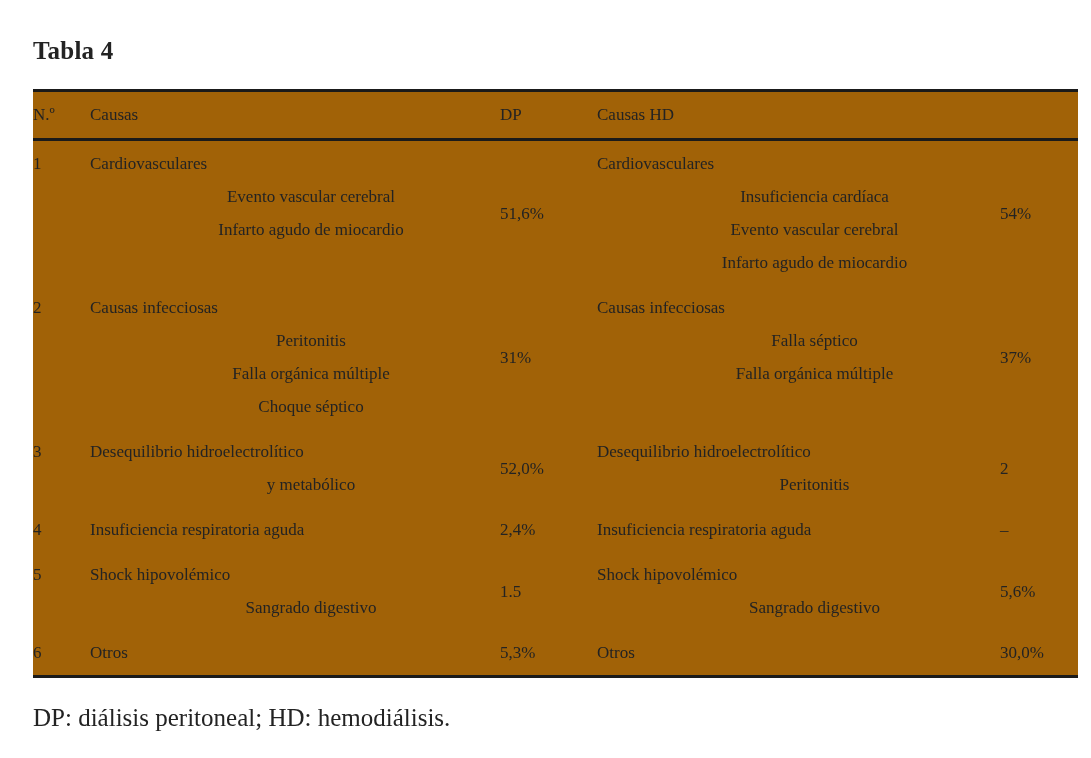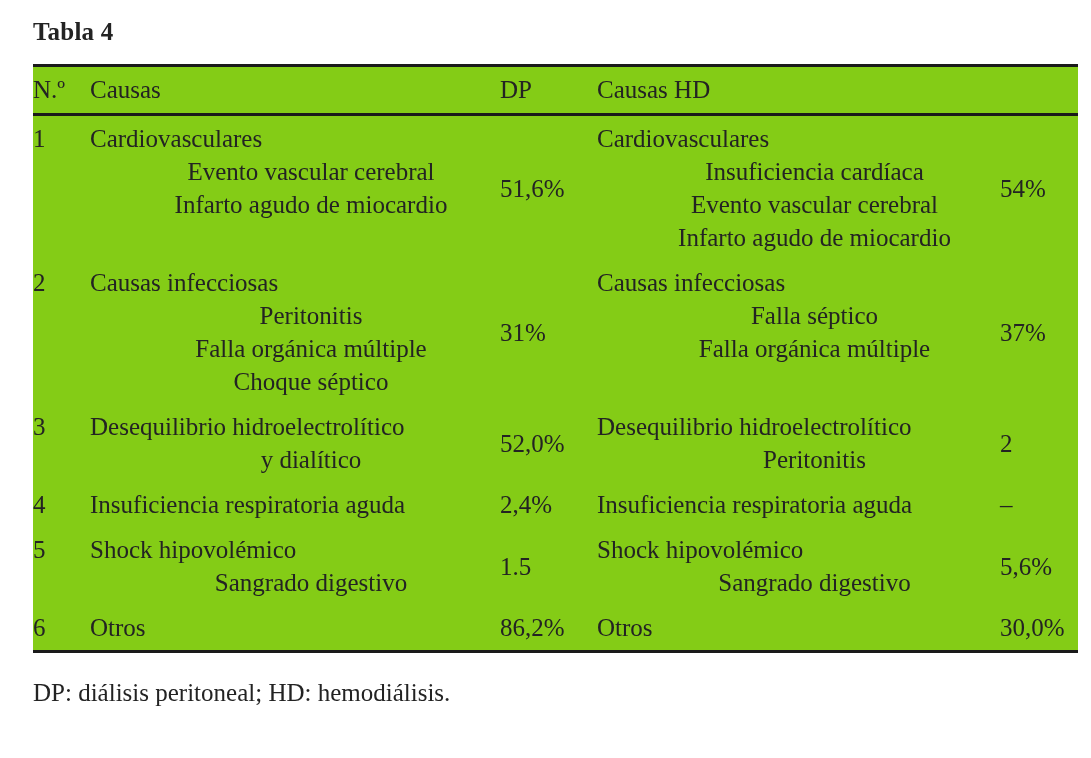--- a/index.html
+++ b/index.html
@@ -2,42 +2,42 @@
 <html><head>
 <meta charset="utf-8">
 <style>
   * { margin: 0; padding: 0; box-sizing: border-box; }
   html, body { width: 1091px; height: 758px; }
   body {
     background: #ffffff;
     color: #232323;
     font-family: "Liberation Serif", "DejaVu Serif", serif;
   }
-  .page { padding: 16px 13px 0 33px; }
+  .page { padding: 35px 13px 0 33px; }
 
   .title {
     font-size: 25px;
     font-weight: bold;
     line-height: 32px;
     letter-spacing: 0.2px;
   }
   .subtitle {
     font-size: 25px;
     line-height: 34px;
   }
 
   table.data-table {
     border-collapse: collapse;
     table-layout: fixed;
     width: 1045px;
-    margin-top: 16px;
-    background: #84cc16;
+    margin-top: 22px;
+    background: #a16207;
     border-top: 3px solid #1a1a1a;
     border-bottom: 3px solid #1a1a1a;
-    font-size: 25px;
+    font-size: 17px;
   }
   col.c-num { width: 57px; }
   col.c-cause-dp { width: 410px; }
   col.c-dp { width: 97px; }
   col.c-cause-hd { width: 403px; }
   col.c-hd { width: 78px; }
 
   thead th {
     font-weight: normal;
     text-align: left;
@@ -117,21 +117,21 @@
             <div class="main">Causas infecciosas</div>
             <div class="sub">Falla séptico</div>
             <div class="sub">Falla orgánica múltiple</div>
           </td>
           <td class="val">37%</td>
         </tr>
         <tr>
           <td class="num">3</td>
           <td class="cause">
             <div class="main">Desequilibrio hidroelectrolítico</div>
-            <div class="sub">y dialítico</div>
+            <div class="sub">y metabólico</div>
           </td>
           <td class="val">52,0%</td>
           <td class="cause">
             <div class="main">Desequilibrio hidroelectrolítico</div>
             <div class="sub">Peritonitis</div>
           </td>
           <td class="val">2</td>
         </tr>
         <tr>
           <td class="num">4</td>
@@ -155,21 +155,21 @@
             <div class="main">Shock hipovolémico</div>
             <div class="sub">Sangrado digestivo</div>
           </td>
           <td class="val">5,6%</td>
         </tr>
         <tr>
           <td class="num">6</td>
           <td class="cause">
             <div class="main">Otros</div>
           </td>
-          <td class="val">86,2%</td>
+          <td class="val">5,3%</td>
           <td class="cause">
             <div class="main">Otros</div>
           </td>
           <td class="val">30,0%</td>
         </tr>
       </tbody>
   </table>
 
   <div class="footnote">DP: diálisis peritoneal; HD: hemodiálisis.</div>
 

